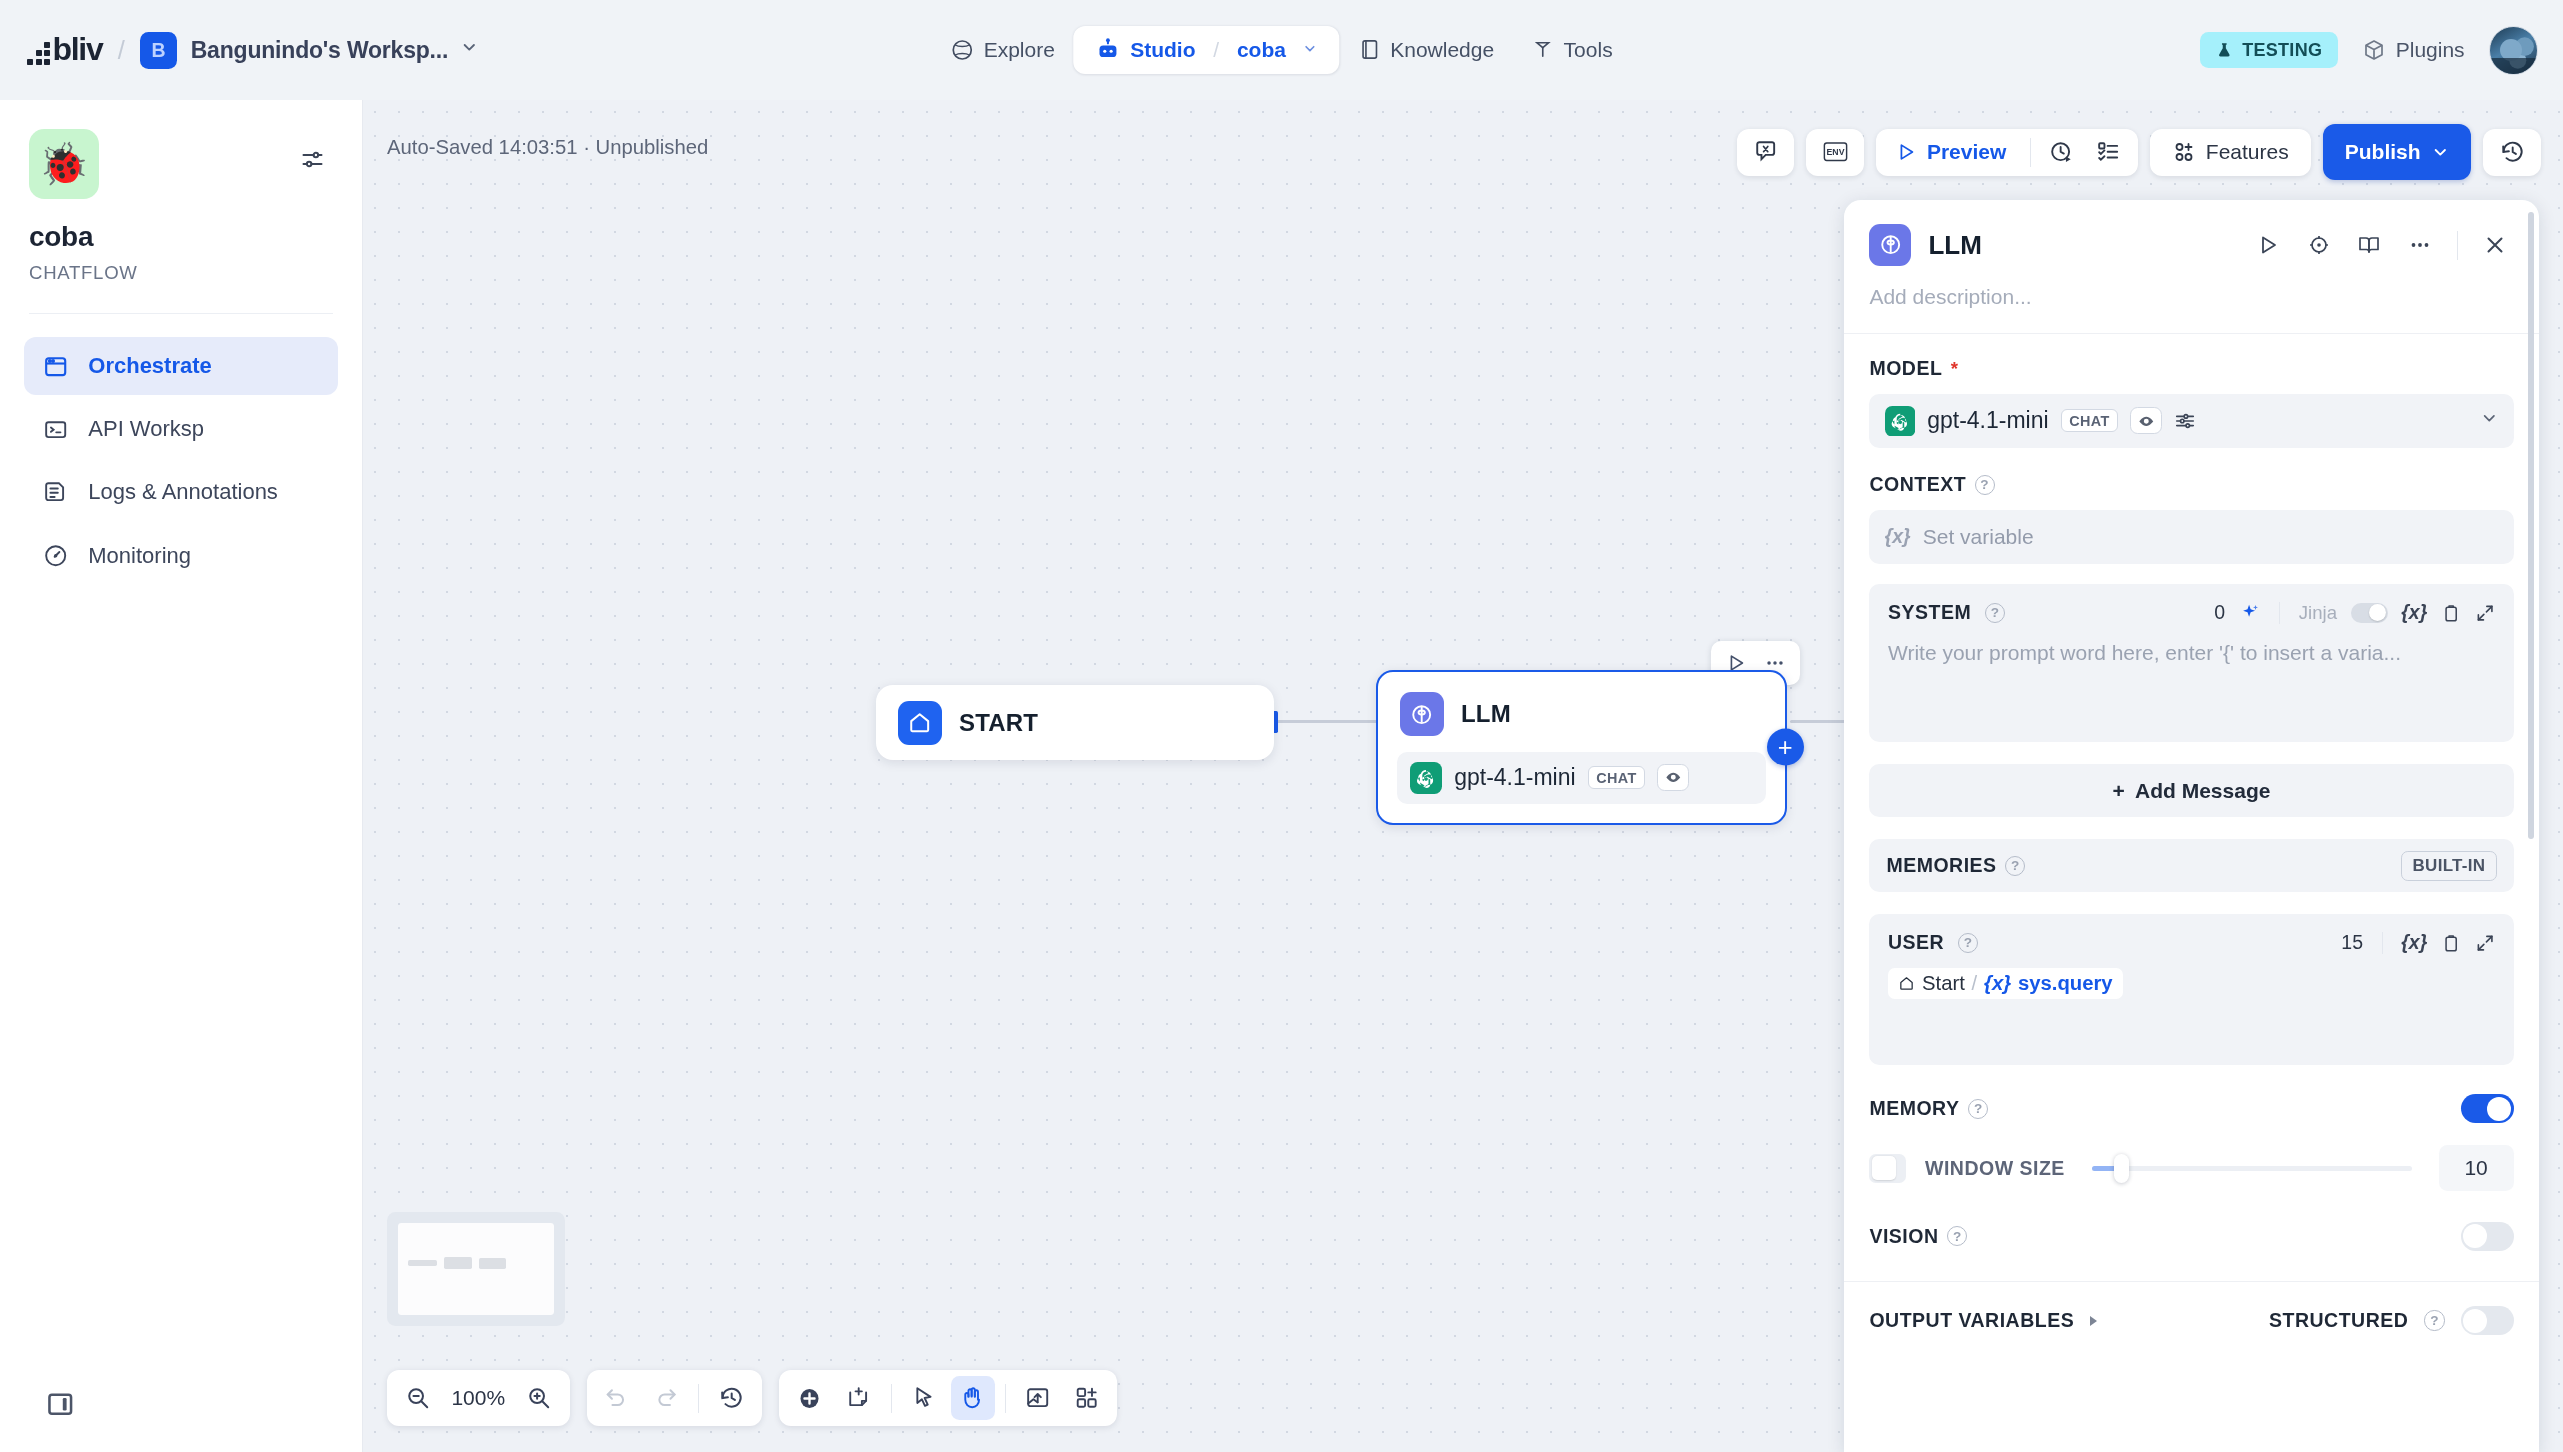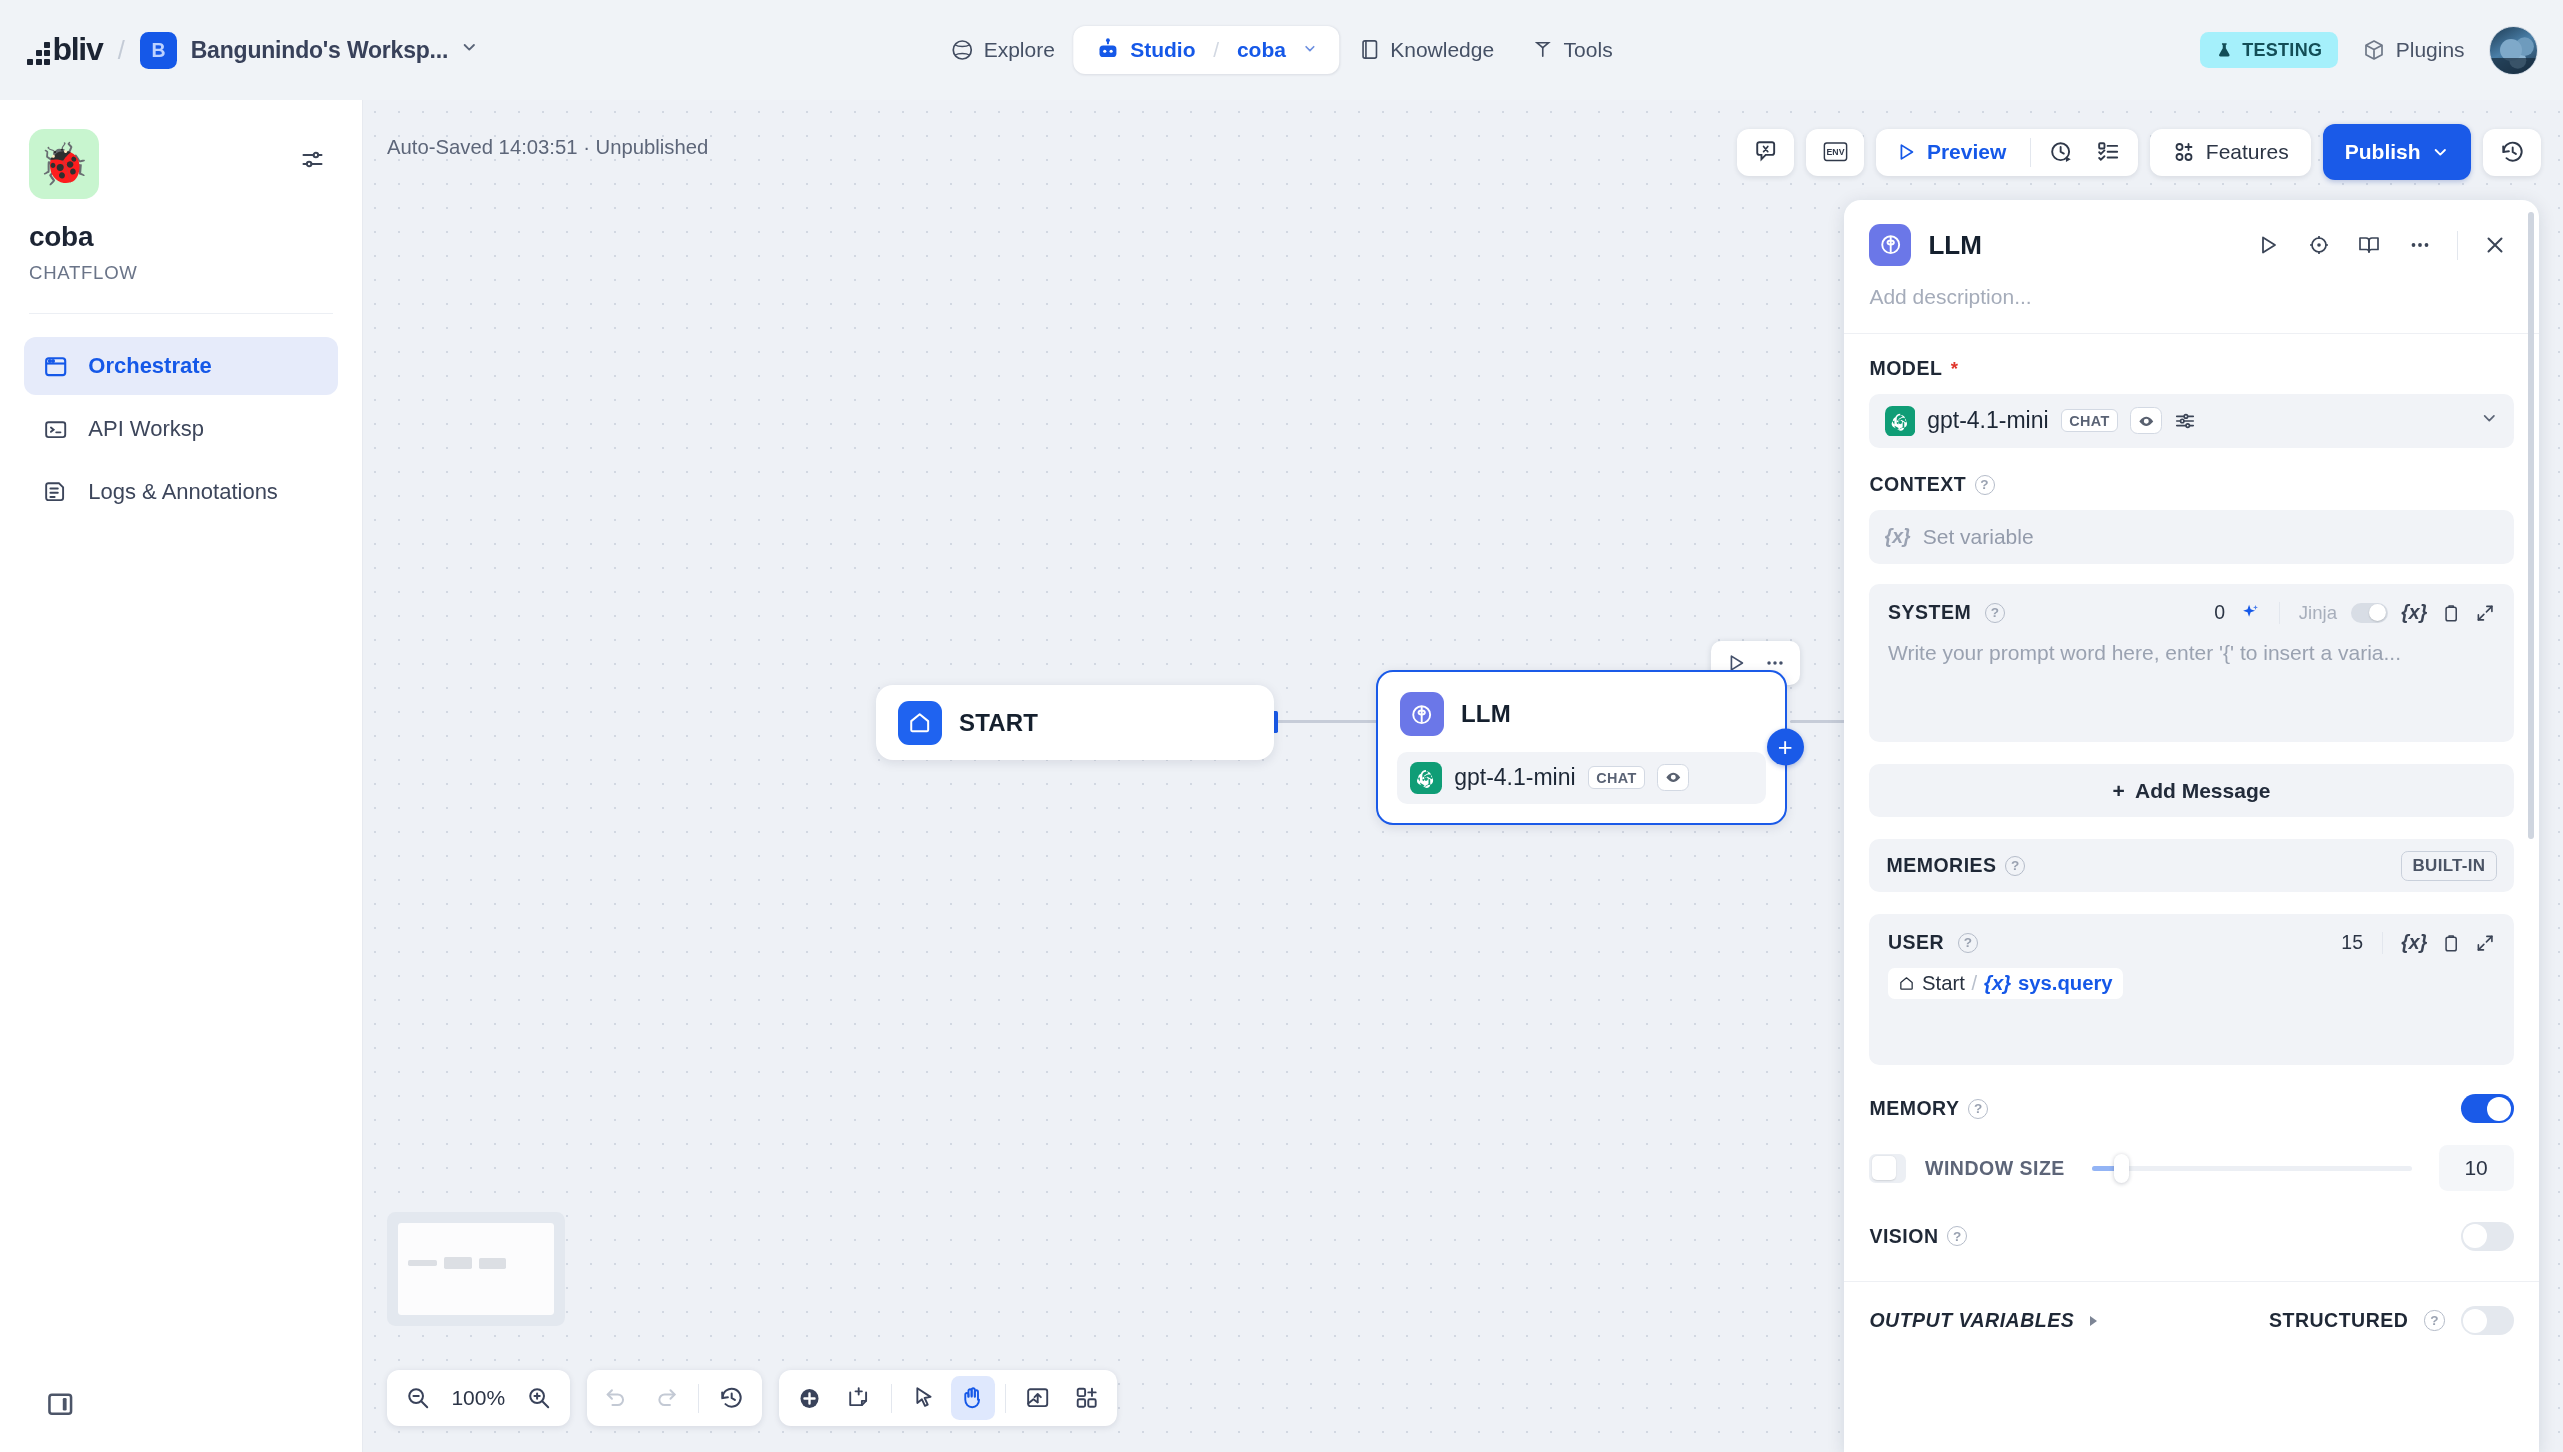--- a/index.html
+++ b/index.html
@@ -277,21 +277,21 @@
   .sq-toggle i { position: absolute; width: 24px; height: 24px; border-radius: 5.1px; background: #fff; top: 2.5px; left: 2.5px; box-shadow: 0 0.8px 1.7px rgba(0,0,0,.12); }
   .win-lbl { font-size: 19.5px; font-weight: 600; color: #5d6578; letter-spacing: 0.5px; }
   .slider { flex: 1; height: 5.1px; background: #eceff4; border-radius: 2.5px; position: relative; margin: 0 8.5px; }
   .slider .fill { position: absolute; left: 0; top: 0; height: 5.1px; width: 25.4px; background: #93b4f5; border-radius: 2.5px; }
   .slider .knob { position: absolute; left: 22px; top: -12px; width: 15.3px; height: 29px; border-radius: 7.6px; background: #fff; box-shadow: 0 0.8px 4.2px rgba(20,32,60,.25); }
   .win-val { width: 75px; height: 46px; background: #f4f6f9; border-radius: 8.5px; display: flex; align-items: center; justify-content: center; font-size: 21px; color: #2b3446; }
 
   .vision-row { display: flex; align-items: center; margin-top: 30.5px; }
   .ov-rule { height: 0.8px; background: #eef0f4; margin: 30.5px 0 0 0; }
   .ov-row { display: flex; align-items: center; padding: 24px 25.4px 0 25.4px; }
-  .ov-title { font-size: 19.5px; font-weight: 700; color: #1f2836; letter-spacing: 0.5px; display: flex; align-items: center; gap: 16px; font-style: italic; }
+  .ov-title { font-size: 19.5px; font-weight: 700; color: #1f2836; letter-spacing: 0.5px; display: flex; align-items: center; gap: 16px; }
   .tri { width: 0; height: 0; border-left: 7.6px solid #7d8595; border-top: 5.1px solid transparent; border-bottom: 5.1px solid transparent; }
   .struct-grp { margin-left: auto; display: flex; align-items: center; gap: 16px; }
 
   .scroll-track { position: absolute; right: 5.1px; top: 12px; bottom: 12px; width: 6px; }
   .scroll-thumb { position: absolute; right: 0; top: 0; width: 6px; height: 627px; background: #cfd5df; border-radius: 3.4px; }
   .rf-credit { position: absolute; right: 29px; bottom: 6.8px; font-size: 16px; color: #dfe3e9; }
 </style>
 </head>
 <body>
 
@@ -434,20 +434,30 @@
         <span>API Worksp</span>
       </div>
       <div class="sb-item">
         <span class="ico">
           <svg width="25.4" height="25.4" viewBox="0 0 24 24" fill="none" stroke="#3d465b" stroke-width="1.8" stroke-linecap="round">
               <path d="M5 3h10l4 4v10a2 2 0 0 1-2 2H5a2 2 0 0 1-2-2V5a2 2 0 0 1 2-2z"></path>
               <path d="M7 8h7M7 12h7M7 16h4"></path>
             </svg>
         </span>
         <span>Logs &amp; Annotations</span>
+      </div>
+      <div class="sb-item">
+        <span class="ico">
+          <svg width="25.4" height="25.4" viewBox="0 0 24 24" fill="none" stroke="#3d465b" stroke-width="1.8" stroke-linecap="round">
+              <circle cx="12" cy="12" r="9"></circle>
+              <path d="M15.5 8.5L11 13"></path>
+              <circle cx="12" cy="12" r="1.6" fill="#3d465b" stroke="none"></circle>
+            </svg>
+        </span>
+        <span>Monitoring</span>
       </div>
     </div>
 
     <div class="collapse-btn">
       <svg width="30.5" height="30.5" viewBox="0 0 24 24" fill="none" stroke="#4c5568" stroke-width="2">
           <rect x="3.5" y="4.5" width="17" height="15" rx="2"></rect>
           <rect x="14" y="7" width="3" height="10" rx="1" fill="#4c5568" stroke="none"></rect>
         </svg>
     </div>
   </div>

